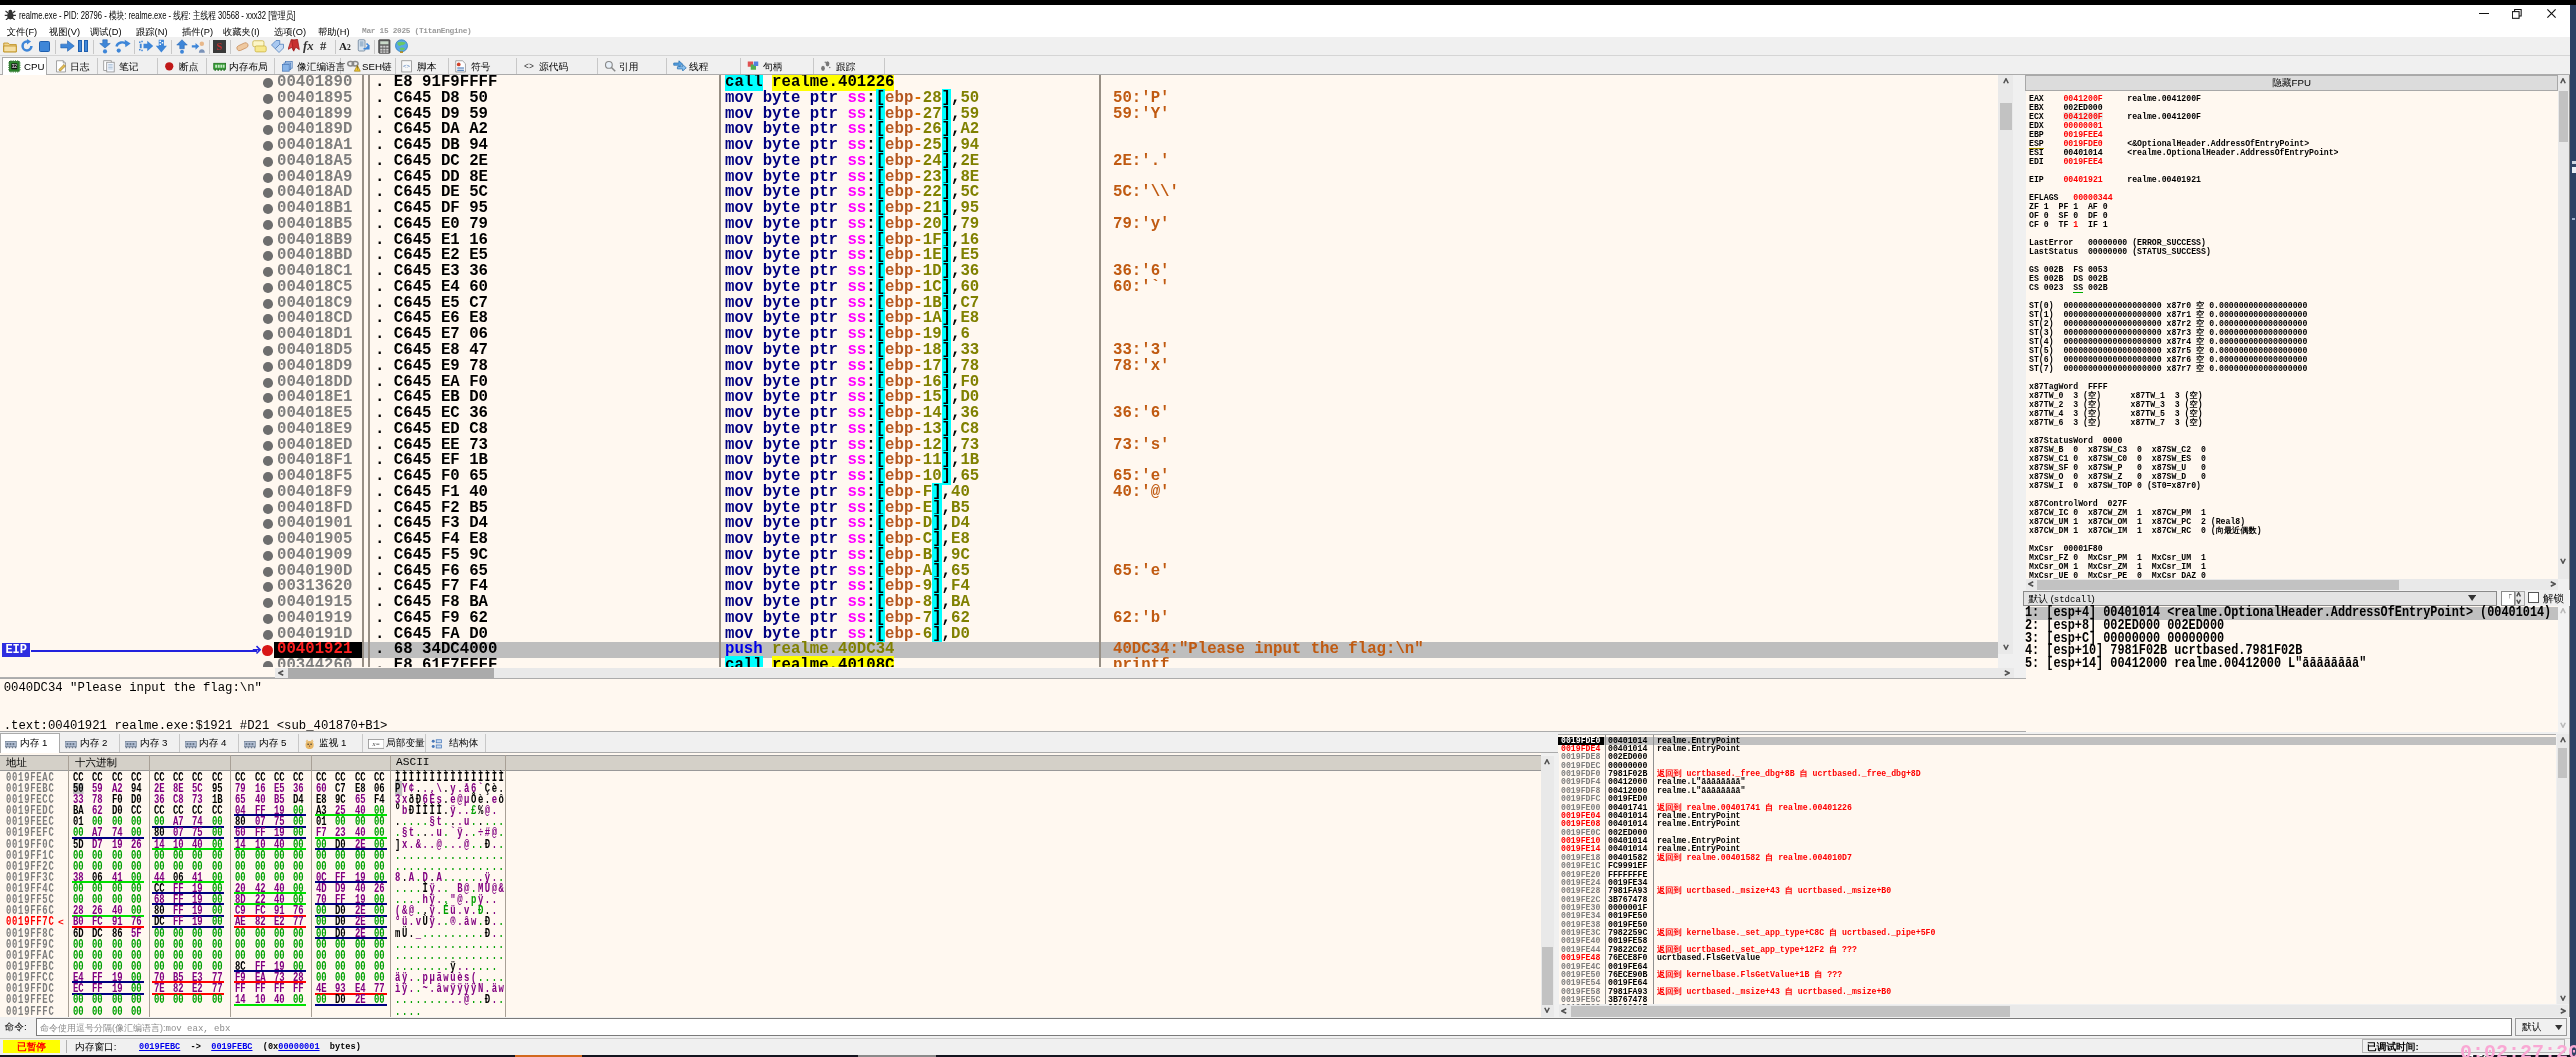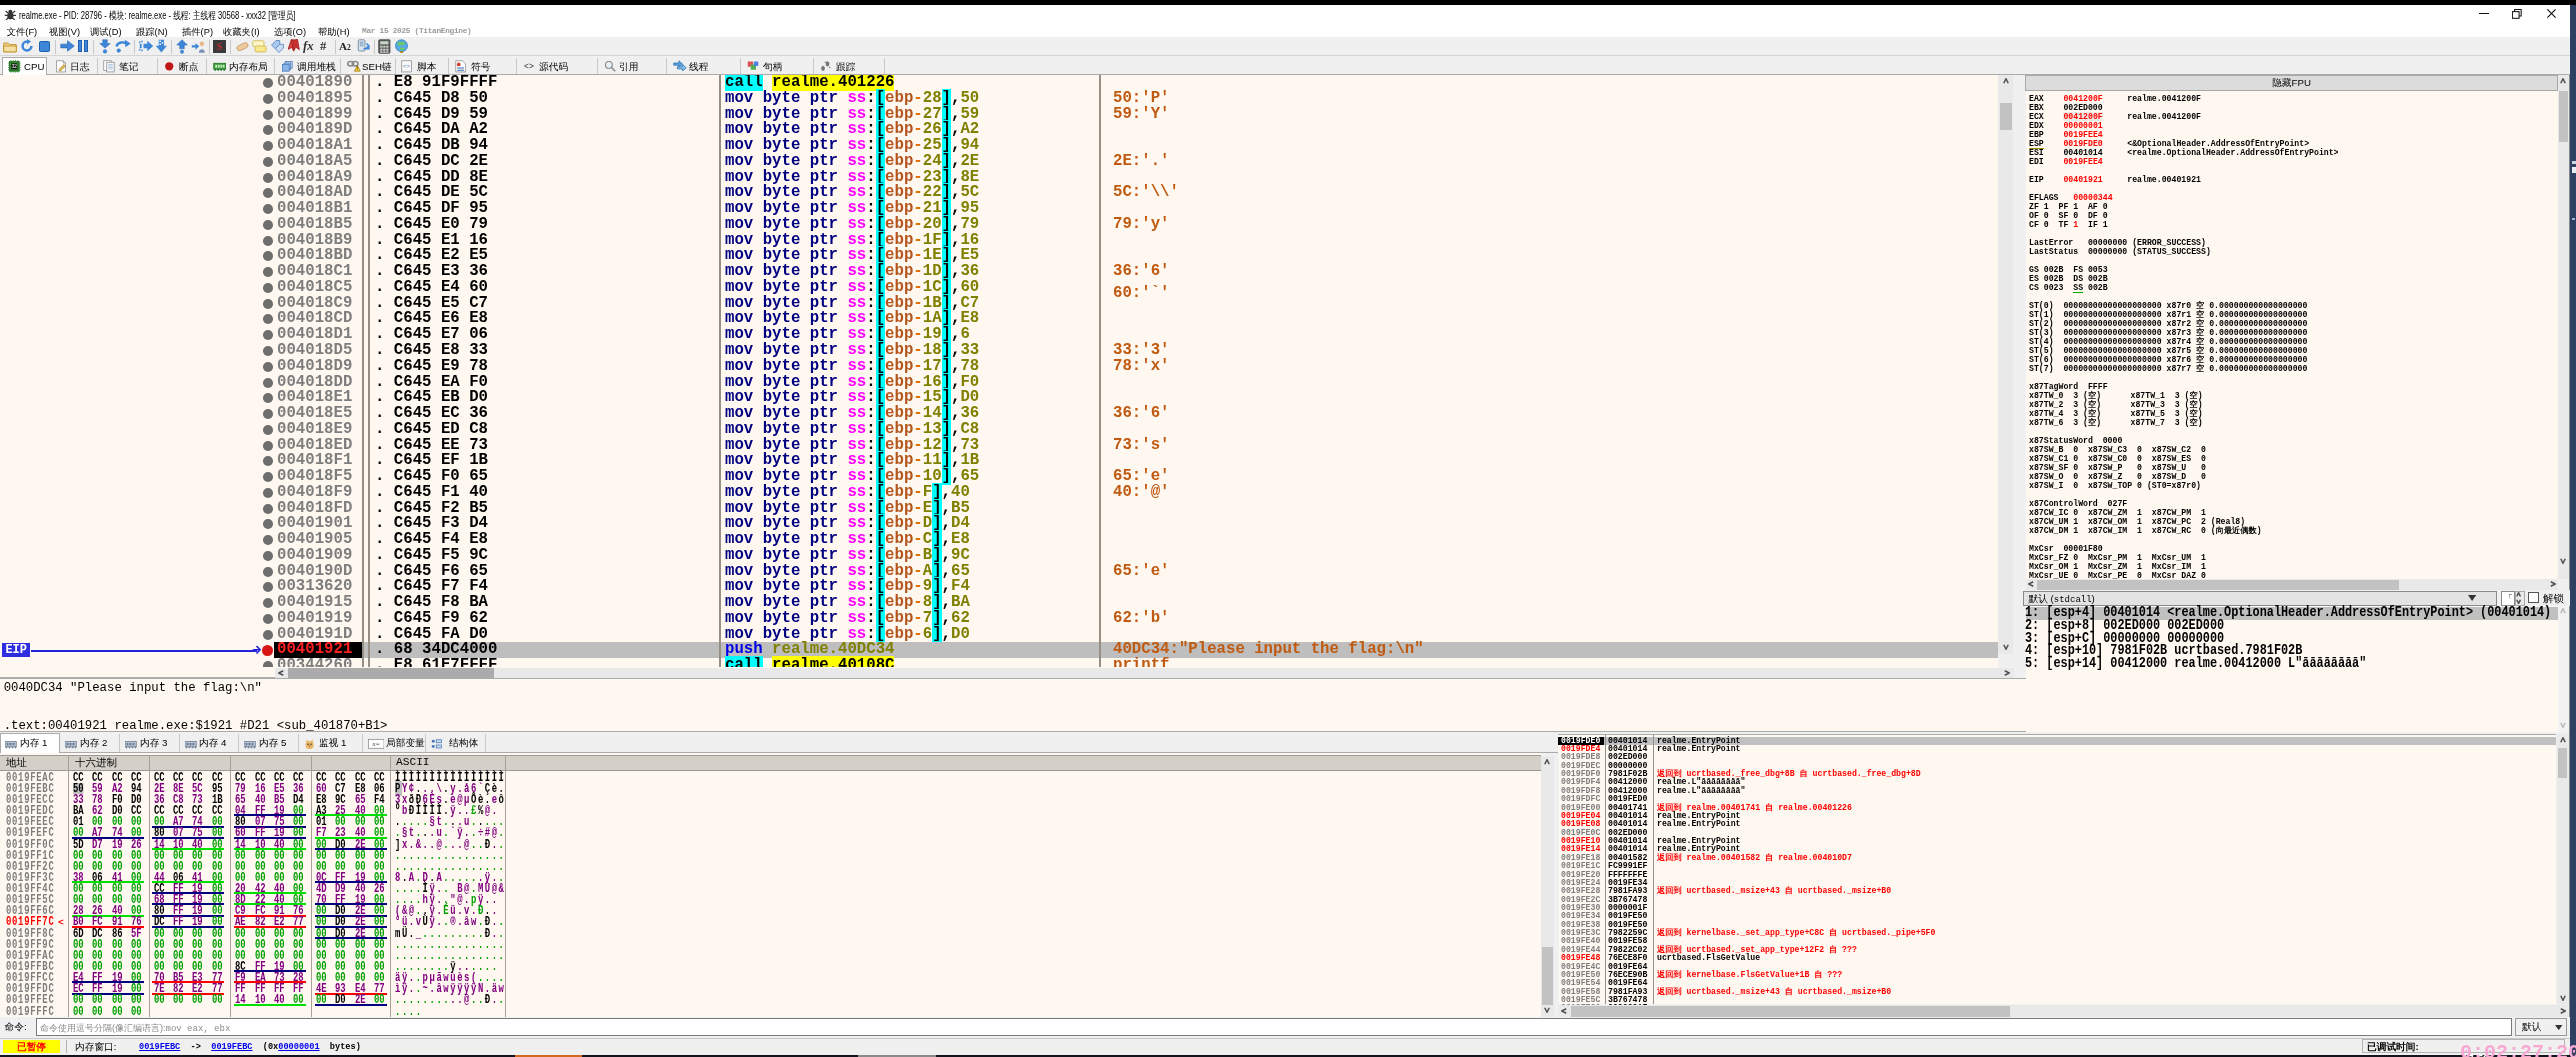--- a/index.html
+++ b/index.html
@@ -190,21 +190,21 @@
         <rect x="14" y="11" width="2" height="2"></rect>
       </g>
     </svg></div>
 <div class="abs" style="left:229px;top:61px;font-size:9.7px;color:#000;">内存布局</div>
 <div class="abs" style="left:275px;top:58px;width:66px;height:16.4px;border-right:0.7px solid #C8C8C8;"></div>
 <div class="abs" style="left:281px;top:60px;"><svg width="12.7" height="12.7" viewBox="0 0 17 17">
       <rect x="6" y="2" width="9" height="9" fill="#C8DCF4" stroke="#4878B8"></rect>
       <rect x="4" y="4" width="9" height="9" fill="#A8C8F0" stroke="#4878B8"></rect>
       <rect x="2" y="6" width="9" height="9" fill="#88B4E8" stroke="#4878B8"></rect>
     </svg></div>
-<div class="abs" style="left:297px;top:61px;font-size:9.7px;color:#000;">调用堆栈</div>
+<div class="abs" style="left:297px;top:61px;font-size:9.7px;color:#000;">像汇编语言</div>
 <div class="abs" style="left:341px;top:58px;width:55px;height:16.4px;border-right:0.7px solid #C8C8C8;"></div>
 <div class="abs" style="left:347px;top:60px;"><svg width="14" height="12" viewBox="0 0 19 16">
       <ellipse cx="5" cy="5" rx="4" ry="3" fill="none" stroke="#888" stroke-width="2"></ellipse>
       <ellipse cx="11" cy="5" rx="4" ry="3" fill="none" stroke="#888" stroke-width="2"></ellipse>
       <path d="M10 15 L14 7 L18 15 Z" fill="#F0C830" stroke="#A08020"></path>
       <text x="14" y="14" font-size="6" text-anchor="middle" fill="#000">!</text>
     </svg></div>
 <div class="abs" style="left:362px;top:61px;font-size:9.7px;color:#000;">SEH链</div>
 <div class="abs" style="left:395px;top:58px;width:54px;height:16.4px;border-right:0.7px solid #C8C8C8;"></div>
 <div class="abs" style="left:401px;top:60px;"><svg width="11.2" height="12.7" viewBox="0 0 15 17">
@@ -308,36 +308,36 @@
 <div class="row mono" style="left:725px;top:173px;font-size:15.7px;font-weight:bold;line-height:15.7px;color:#000;"><span style="color:#000080;">mov byte ptr </span><span style="color:#FF00FF;">ss</span><span style="color:#000;">:</span><span style="background:#00FFFF;color:#000;">[</span><span style="color:#B4551D;">ebp</span><span style="color:#E07000;">-</span><span style="color:#808000;">1E</span><span style="background:#00FFFF;color:#000;">]</span><span style="color:#000;">,</span><span style="color:#808000;">E5</span></div>
 <div class="abs" style="left:263px;top:192px;width:9.7px;height:9.7px;border-radius:50%;background:#6E6E6E;"></div>
 <div class="row mono" style="left:277px;top:189px;font-size:15.7px;font-weight:bold;line-height:15.7px;color:#7E7E7E;">004018C1</div>
 <div class="row mono" style="left:375px;top:189px;font-size:15.7px;font-weight:bold;line-height:15.7px;color:#000;">. C645 E3 36</div>
 <div class="row mono" style="left:725px;top:189px;font-size:15.7px;font-weight:bold;line-height:15.7px;color:#000;"><span style="color:#000080;">mov byte ptr </span><span style="color:#FF00FF;">ss</span><span style="color:#000;">:</span><span style="background:#00FFFF;color:#000;">[</span><span style="color:#B4551D;">ebp</span><span style="color:#E07000;">-</span><span style="color:#808000;">1D</span><span style="background:#00FFFF;color:#000;">]</span><span style="color:#000;">,</span><span style="color:#808000;">36</span></div>
 <div class="row mono" style="left:1113px;top:189px;font-size:15.7px;font-weight:bold;line-height:15.7px;color:#C05A11;">36:'6'</div>
 <div class="abs" style="left:263px;top:208px;width:9.7px;height:9.7px;border-radius:50%;background:#6E6E6E;"></div>
 <div class="row mono" style="left:277px;top:205px;font-size:15.7px;font-weight:bold;line-height:15.7px;color:#7E7E7E;">004018C5</div>
 <div class="row mono" style="left:375px;top:205px;font-size:15.7px;font-weight:bold;line-height:15.7px;color:#000;">. C645 E4 60</div>
 <div class="row mono" style="left:725px;top:205px;font-size:15.7px;font-weight:bold;line-height:15.7px;color:#000;"><span style="color:#000080;">mov byte ptr </span><span style="color:#FF00FF;">ss</span><span style="color:#000;">:</span><span style="background:#00FFFF;color:#000;">[</span><span style="color:#B4551D;">ebp</span><span style="color:#E07000;">-</span><span style="color:#808000;">1C</span><span style="background:#00FFFF;color:#000;">]</span><span style="color:#000;">,</span><span style="color:#808000;">60</span></div>
-<div class="row mono" style="left:1113px;top:211px;font-size:15.7px;font-weight:bold;line-height:15.7px;color:#C05A11;">60:'`'</div>
+<div class="row mono" style="left:1113px;top:205px;font-size:15.7px;font-weight:bold;line-height:15.7px;color:#C05A11;">60:'`'</div>
 <div class="abs" style="left:263px;top:224px;width:9.7px;height:9.7px;border-radius:50%;background:#6E6E6E;"></div>
 <div class="row mono" style="left:277px;top:221px;font-size:15.7px;font-weight:bold;line-height:15.7px;color:#7E7E7E;">004018C9</div>
 <div class="row mono" style="left:375px;top:221px;font-size:15.7px;font-weight:bold;line-height:15.7px;color:#000;">. C645 E5 C7</div>
 <div class="row mono" style="left:725px;top:221px;font-size:15.7px;font-weight:bold;line-height:15.7px;color:#000;"><span style="color:#000080;">mov byte ptr </span><span style="color:#FF00FF;">ss</span><span style="color:#000;">:</span><span style="background:#00FFFF;color:#000;">[</span><span style="color:#B4551D;">ebp</span><span style="color:#E07000;">-</span><span style="color:#808000;">1B</span><span style="background:#00FFFF;color:#000;">]</span><span style="color:#000;">,</span><span style="color:#808000;">C7</span></div>
 <div class="abs" style="left:263px;top:239px;width:9.7px;height:9.7px;border-radius:50%;background:#6E6E6E;"></div>
 <div class="row mono" style="left:277px;top:236px;font-size:15.7px;font-weight:bold;line-height:15.7px;color:#7E7E7E;">004018CD</div>
 <div class="row mono" style="left:375px;top:236px;font-size:15.7px;font-weight:bold;line-height:15.7px;color:#000;">. C645 E6 E8</div>
 <div class="row mono" style="left:725px;top:236px;font-size:15.7px;font-weight:bold;line-height:15.7px;color:#000;"><span style="color:#000080;">mov byte ptr </span><span style="color:#FF00FF;">ss</span><span style="color:#000;">:</span><span style="background:#00FFFF;color:#000;">[</span><span style="color:#B4551D;">ebp</span><span style="color:#E07000;">-</span><span style="color:#808000;">1A</span><span style="background:#00FFFF;color:#000;">]</span><span style="color:#000;">,</span><span style="color:#808000;">E8</span></div>
 <div class="abs" style="left:263px;top:255px;width:9.7px;height:9.7px;border-radius:50%;background:#6E6E6E;"></div>
 <div class="row mono" style="left:277px;top:252px;font-size:15.7px;font-weight:bold;line-height:15.7px;color:#7E7E7E;">004018D1</div>
 <div class="row mono" style="left:375px;top:252px;font-size:15.7px;font-weight:bold;line-height:15.7px;color:#000;">. C645 E7 06</div>
 <div class="row mono" style="left:725px;top:252px;font-size:15.7px;font-weight:bold;line-height:15.7px;color:#000;"><span style="color:#000080;">mov byte ptr </span><span style="color:#FF00FF;">ss</span><span style="color:#000;">:</span><span style="background:#00FFFF;color:#000;">[</span><span style="color:#B4551D;">ebp</span><span style="color:#E07000;">-</span><span style="color:#808000;">19</span><span style="background:#00FFFF;color:#000;">]</span><span style="color:#000;">,</span><span style="color:#808000;">6</span></div>
 <div class="abs" style="left:263px;top:271px;width:9.7px;height:9.7px;border-radius:50%;background:#6E6E6E;"></div>
 <div class="row mono" style="left:277px;top:268px;font-size:15.7px;font-weight:bold;line-height:15.7px;color:#7E7E7E;">004018D5</div>
-<div class="row mono" style="left:375px;top:268px;font-size:15.7px;font-weight:bold;line-height:15.7px;color:#000;">. C645 E8 33</div>
+<div class="row mono" style="left:375px;top:268px;font-size:15.7px;font-weight:bold;line-height:15.7px;color:#000;">. C645 E8 47</div>
 <div class="row mono" style="left:725px;top:268px;font-size:15.7px;font-weight:bold;line-height:15.7px;color:#000;"><span style="color:#000080;">mov byte ptr </span><span style="color:#FF00FF;">ss</span><span style="color:#000;">:</span><span style="background:#00FFFF;color:#000;">[</span><span style="color:#B4551D;">ebp</span><span style="color:#E07000;">-</span><span style="color:#808000;">18</span><span style="background:#00FFFF;color:#000;">]</span><span style="color:#000;">,</span><span style="color:#808000;">33</span></div>
 <div class="row mono" style="left:1113px;top:268px;font-size:15.7px;font-weight:bold;line-height:15.7px;color:#C05A11;">33:'3'</div>
 <div class="abs" style="left:263px;top:287px;width:9.7px;height:9.7px;border-radius:50%;background:#6E6E6E;"></div>
 <div class="row mono" style="left:277px;top:284px;font-size:15.7px;font-weight:bold;line-height:15.7px;color:#7E7E7E;">004018D9</div>
 <div class="row mono" style="left:375px;top:284px;font-size:15.7px;font-weight:bold;line-height:15.7px;color:#000;">. C645 E9 78</div>
 <div class="row mono" style="left:725px;top:284px;font-size:15.7px;font-weight:bold;line-height:15.7px;color:#000;"><span style="color:#000080;">mov byte ptr </span><span style="color:#FF00FF;">ss</span><span style="color:#000;">:</span><span style="background:#00FFFF;color:#000;">[</span><span style="color:#B4551D;">ebp</span><span style="color:#E07000;">-</span><span style="color:#808000;">17</span><span style="background:#00FFFF;color:#000;">]</span><span style="color:#000;">,</span><span style="color:#808000;">78</span></div>
 <div class="row mono" style="left:1113px;top:284px;font-size:15.7px;font-weight:bold;line-height:15.7px;color:#C05A11;">78:'x'</div>
 <div class="abs" style="left:263px;top:303px;width:9.7px;height:9.7px;border-radius:50%;background:#6E6E6E;"></div>
 <div class="row mono" style="left:277px;top:300px;font-size:15.7px;font-weight:bold;line-height:15.7px;color:#7E7E7E;">004018DD</div>
 <div class="row mono" style="left:375px;top:300px;font-size:15.7px;font-weight:bold;line-height:15.7px;color:#000;">. C645 EA F0</div>

